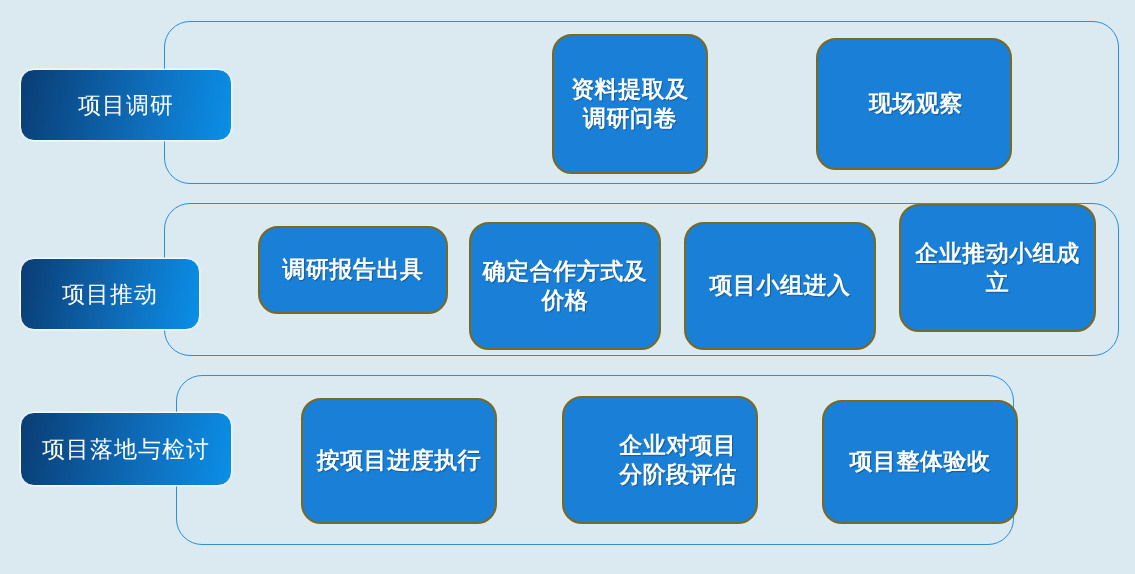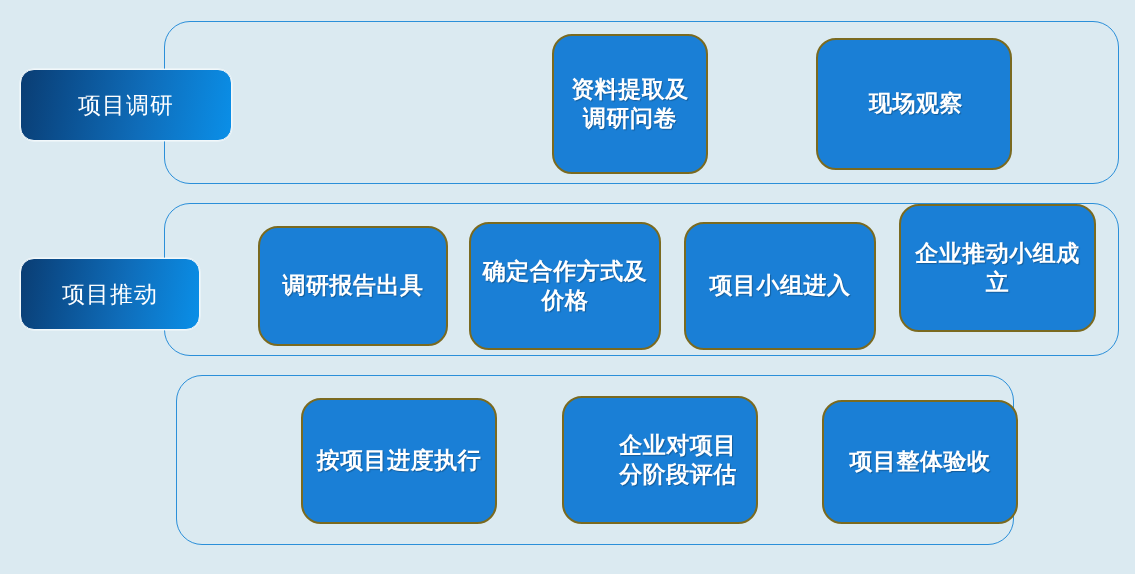--- a/index.html
+++ b/index.html
@@ -98,38 +98,41 @@
   <div class="step-box" style="left:810px; top:38px; width:196px; height:132px;padding-left:12px;">
     <span class="step-text">现场观察</span>
   </div>
 
   <div class="row-container" style="left:158px; top:203px; width:955px; height:153px;"></div>
 
   <div class="phase-label" style="left:14px; top:258px; width:180px; height:72px;">
     <span class="label-text">项目推动</span>
   </div>
 
-  <div class="step-box" style="left:252px; top:226px; width:190px; height:120px;">
+  <div class="step-box" style="left:252px; top:226px; width:190px; height:88px;">
     <span class="step-text">调研报告出具</span>
   </div>
 
   <div class="step-box" style="left:463px; top:222px; width:192px; height:128px;">
     <span class="step-text">确定合作方式及价格</span>
   </div>
 
   <div class="step-box" style="left:678px; top:222px; width:192px; height:128px;justify-content:flex-end;">
     <span class="step-text">项目小组进入</span>
   </div>
 
   <div class="step-box" style="left:893px; top:204px; width:197px; height:128px;">
     <span class="step-text">企业推动小组成立</span>
   </div>
 
   <div class="row-container" style="left:170px; top:375px; width:838px; height:170px;"></div>
 
+  <div class="phase-label" style="left:14px; top:412px; width:212px; height:74px;">
+    <span class="label-text">项目落地与检讨</span>
+  </div>
 
   <div class="step-box" style="left:295px; top:398px; width:196px; height:126px;">
     <span class="step-text">按项目进度执行</span>
   </div>
 
   <div class="step-box" style="left:556px; top:396px; width:196px; height:128px;padding-left:44px;">
     <span class="step-text">企业对项目分阶段评估</span>
   </div>
 
   <div class="step-box" style="left:816px; top:400px; width:196px; height:124px;">

